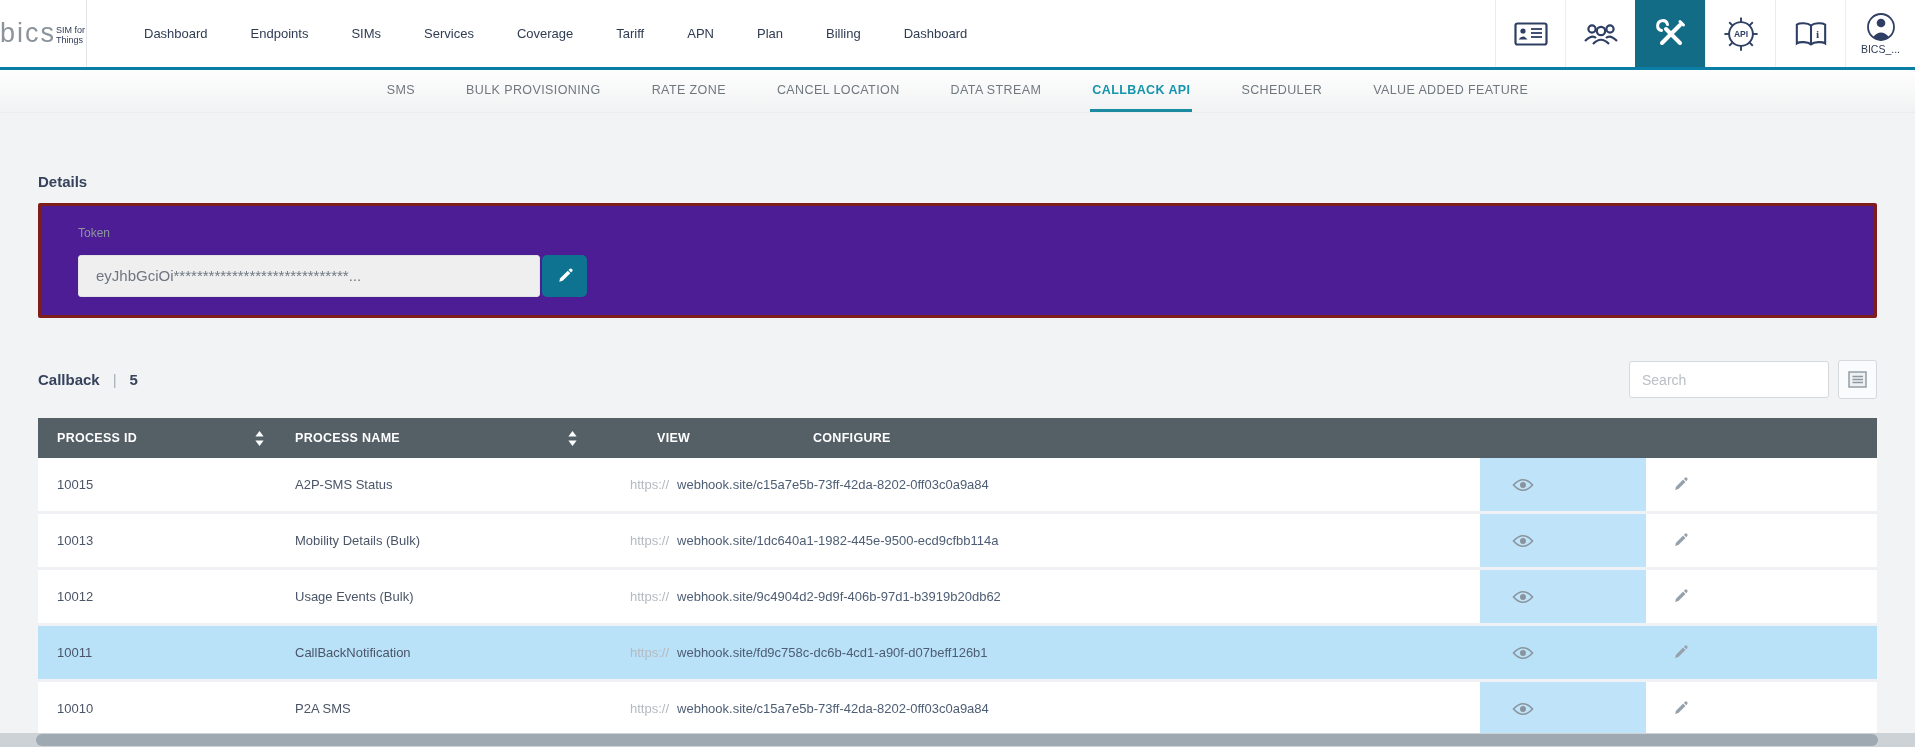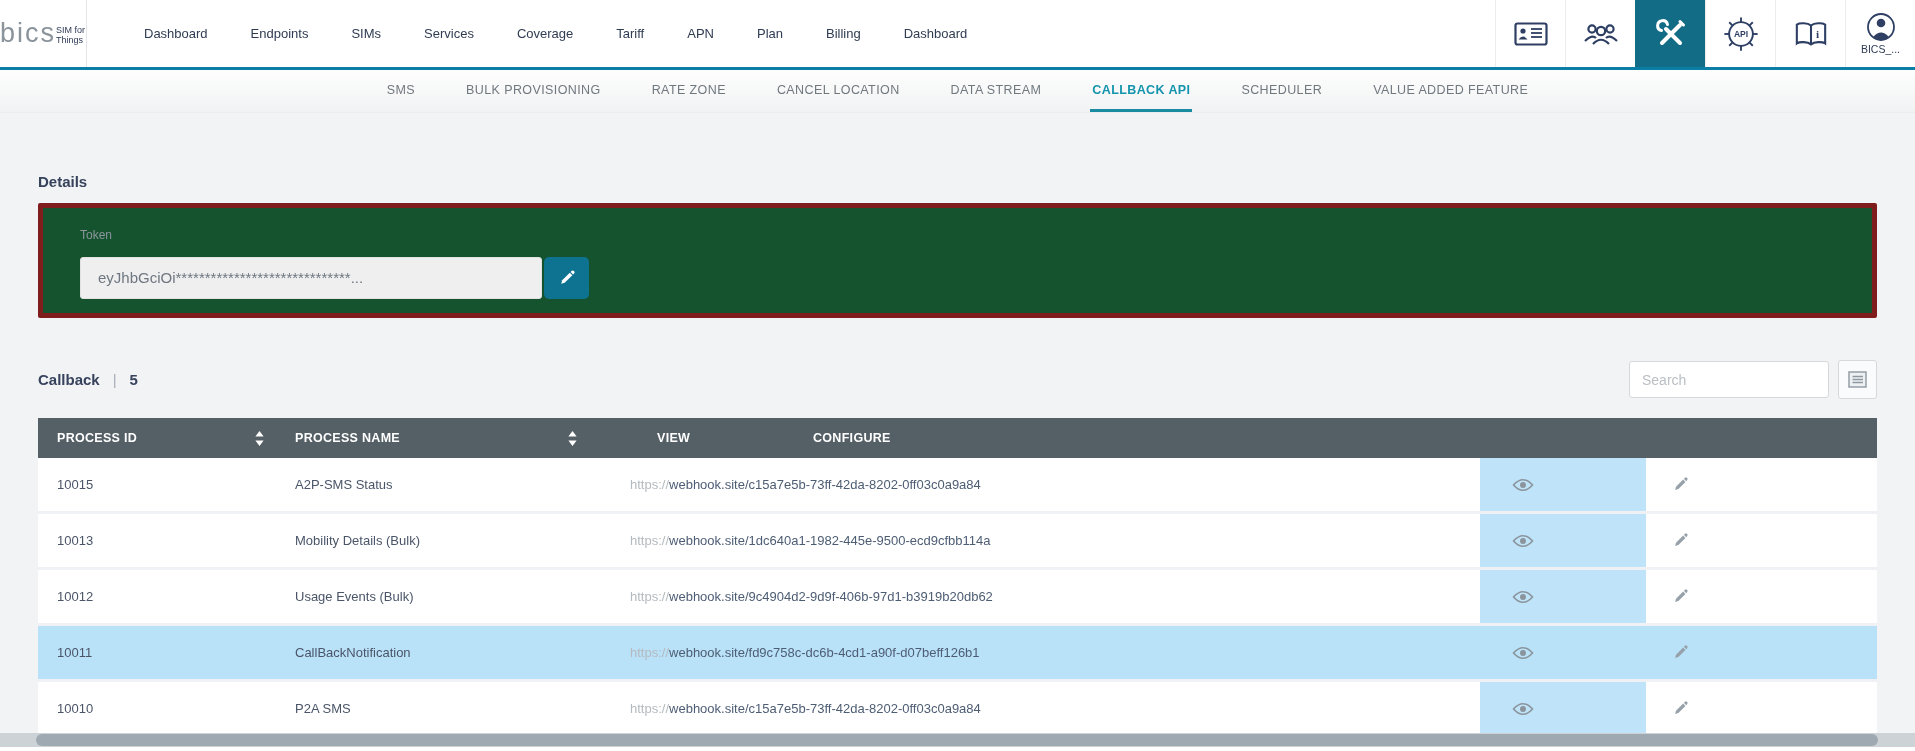--- a/index.html
+++ b/index.html
@@ -26,21 +26,21 @@
     display:flex; justify-content:center; align-items:stretch; gap:47px;
     border-bottom:1px solid #ebedef; }
   .tab { font-size:12.5px; letter-spacing:.4px; color:#70787f; display:flex;
     align-items:center; border-bottom:3px solid transparent; padding:0 2px;
     cursor:pointer; white-space:nowrap; }
   .tab.active { color:#1594ad; border-bottom-color:#1a8ba0; font-weight:bold; }
 
   
   .content { height:620px; background:#f1f3f5; padding:60px 38px 0 38px; overflow:hidden; }
   .section-title { font-size:15px; font-weight:bold; color:#37425c; }
-  .details-card { margin-top:13px; background:#14532d; border:5px solid #7f1d1d;
+  .details-card { margin-top:13px; background:#4c1d95; border:3px solid #7f1d1d;
     border-radius:2px; height:115px; padding:20px 0 0 37px; }
   .field-label { font-size:12px; color:#8d959d; }
   .token-row { display:flex; margin-top:15px; }
   .token-input { width:462px; height:42px; background:#efefef; border:1px solid #e2e2e2;
     border-radius:3px; line-height:40px; padding-left:17px; font-size:15px; color:#6e7781;
     white-space:nowrap; overflow:hidden; cursor:text; }
   .token-edit { width:45px; height:42px; margin-left:2px; background:#0d7390; border:none;
     border-radius:5px; display:flex; align-items:center; justify-content:center; cursor:pointer; }
 
   .callback-head { display:flex; justify-content:space-between; align-items:center; margin-top:42px; }
@@ -67,21 +67,21 @@
   .c4 { width:166px; }
   .c5 { width:231px; padding-left:17px; }
   .th-inner { display:flex; justify-content:space-between; align-items:center; }
   .th .w1 { width:207px; } .th .w2 { width:282px; } .th .w3 { width:419px; }
   .th.center { justify-content:flex-start; padding-left:27px; }
   .sort { display:inline-flex; cursor:pointer; }
 
   .trow { display:flex; height:56px; background:#fff; border-bottom:3px solid #eff1f4;
     align-items:stretch; cursor:pointer; }
   .td { display:flex; align-items:center; font-size:13px; color:#4a5568; }
-  .td-uri { color:#4d5d73; }
+  .td-uri { color:#4d5d73;gap:8px; }
   .uri-scheme { color:#b4bac0; }
   .td-view { background:#bfe4fa; padding-left:32px; }
   .td-config { padding-left:27px; }
   .trow.hl { background:#b9e2f9; }
   .trow.hl .td-view { background:#b9e2f9; }
 
   
   .hscroll { height:14px; background:#ccd2d6; position:relative; cursor:pointer; }
   .hthumb { position:absolute; left:36px; top:1px; height:12px; width:1842px;
     background:#9fa9b1; border-radius:6px; cursor:grab; }

